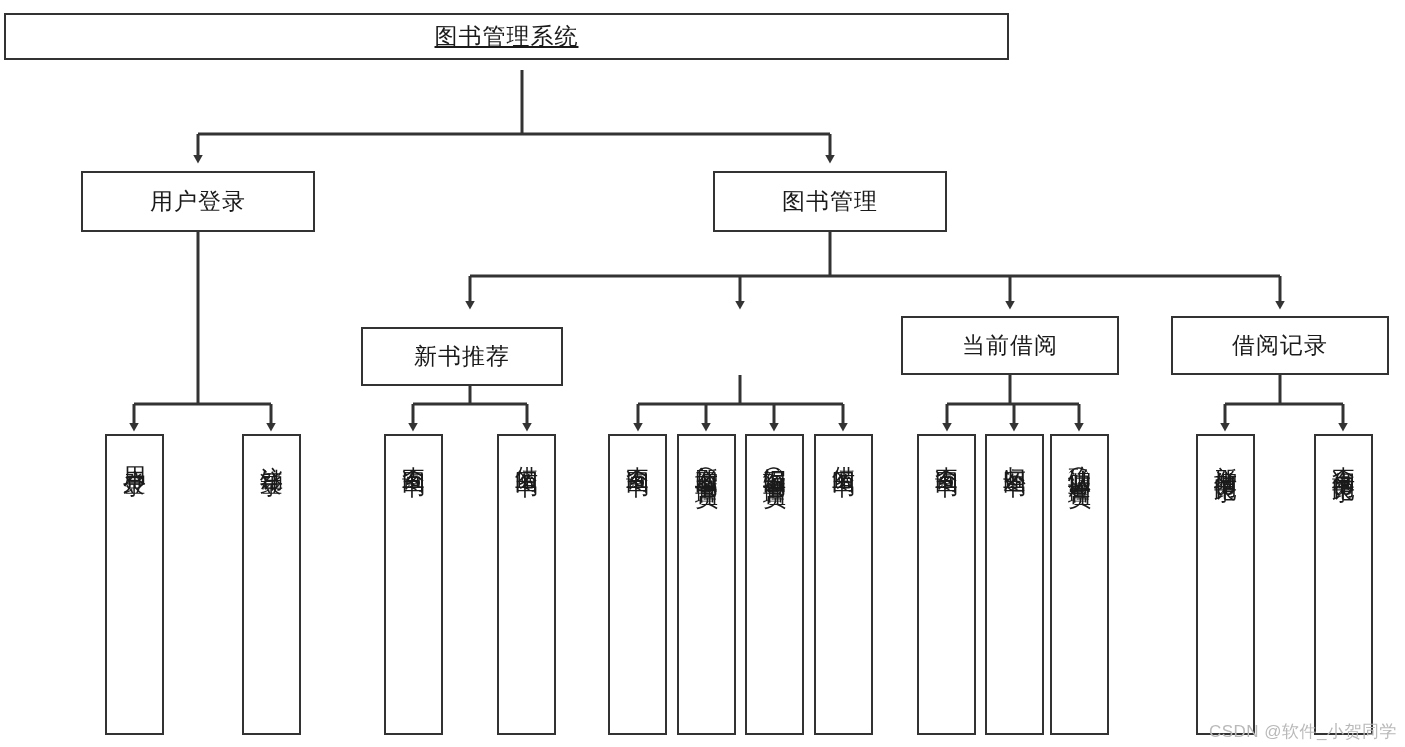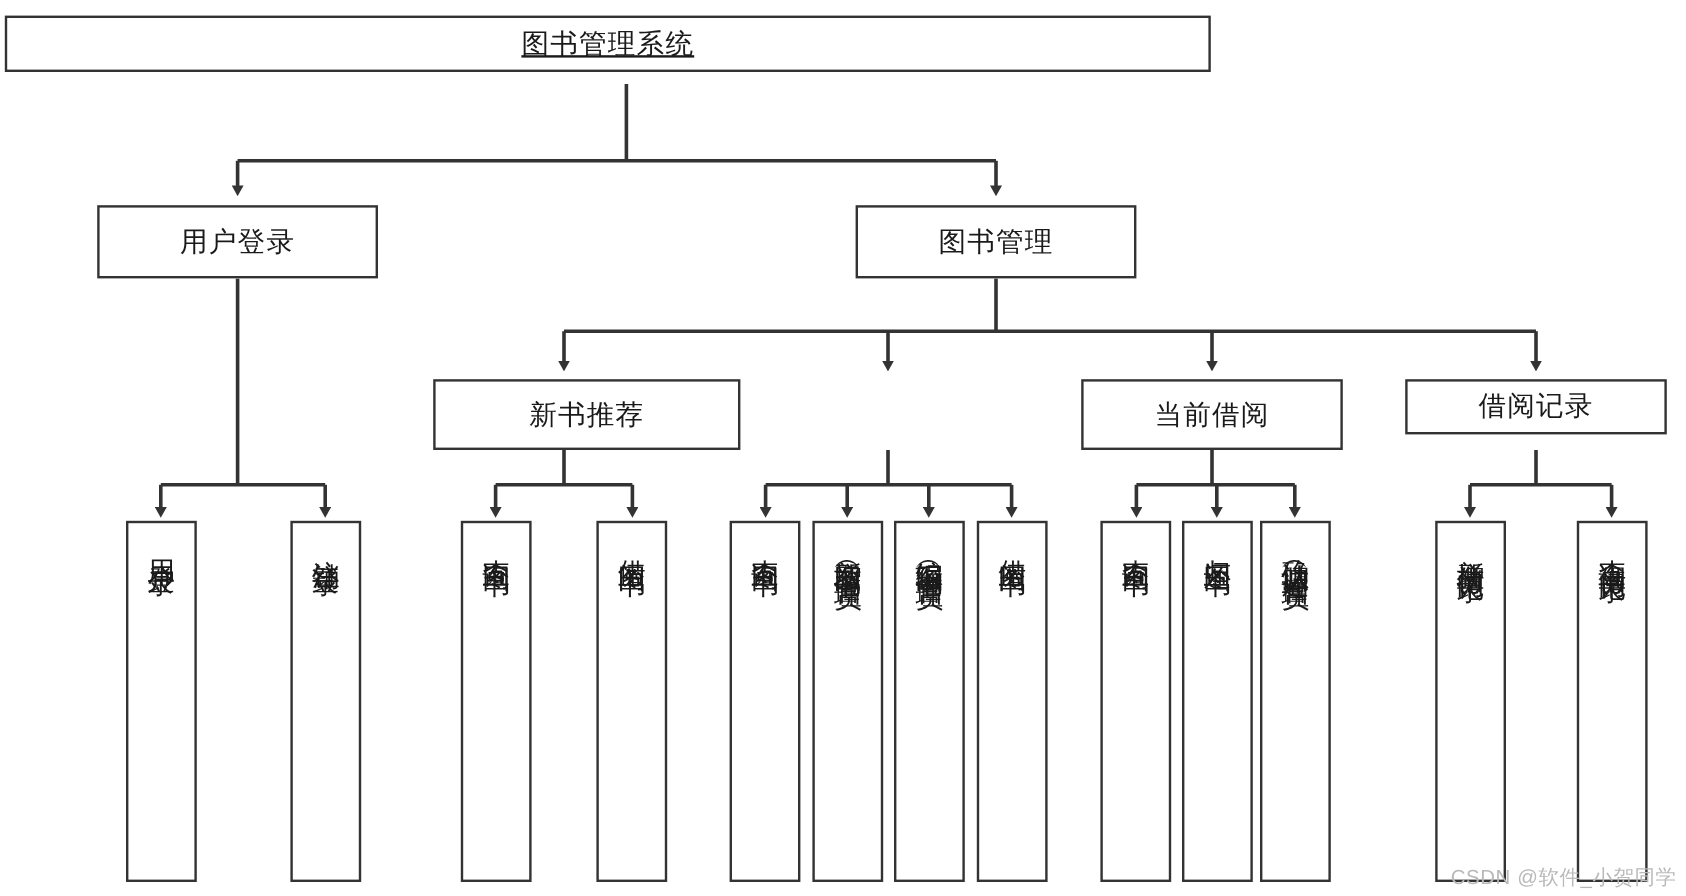--- a/index.html
+++ b/index.html
@@ -136,30 +136,30 @@
   </div>
 
   <div class="node horiz" style="left:81px; top:171px; width:234px; height:61px;">
     <span class="node-label">用户登录</span>
   </div>
 
   <div class="node horiz" style="left:713px; top:171px; width:234px; height:61px;">
     <span class="node-label">图书管理</span>
   </div>
 
-  <div class="node horiz" style="left:361px; top:316px; width:256px; height:59px;">
+  <div class="node horiz" style="left:361px; top:327px; width:202px; height:59px;">
     <span class="node-label">新书推荐</span>
   </div>
 
 
   <div class="node horiz" style="left:901px; top:316px; width:218px; height:59px;">
     <span class="node-label">当前借阅</span>
   </div>
 
-  <div class="node horiz" style="left:1171px; top:316px; width:218px; height:46px;">
+  <div class="node horiz" style="left:1171px; top:316px; width:218px; height:59px;">
     <span class="node-label">借阅记录</span>
   </div>
 
   <div class="node vert" style="left:105px; top:434px; width:59px; height:301px;">
     <span class="node-label">用户登录</span>
   </div>
 
   <div class="node vert" style="left:242px; top:434px; width:59px; height:301px;">
     <span class="node-label">注销登录</span>
   </div>

